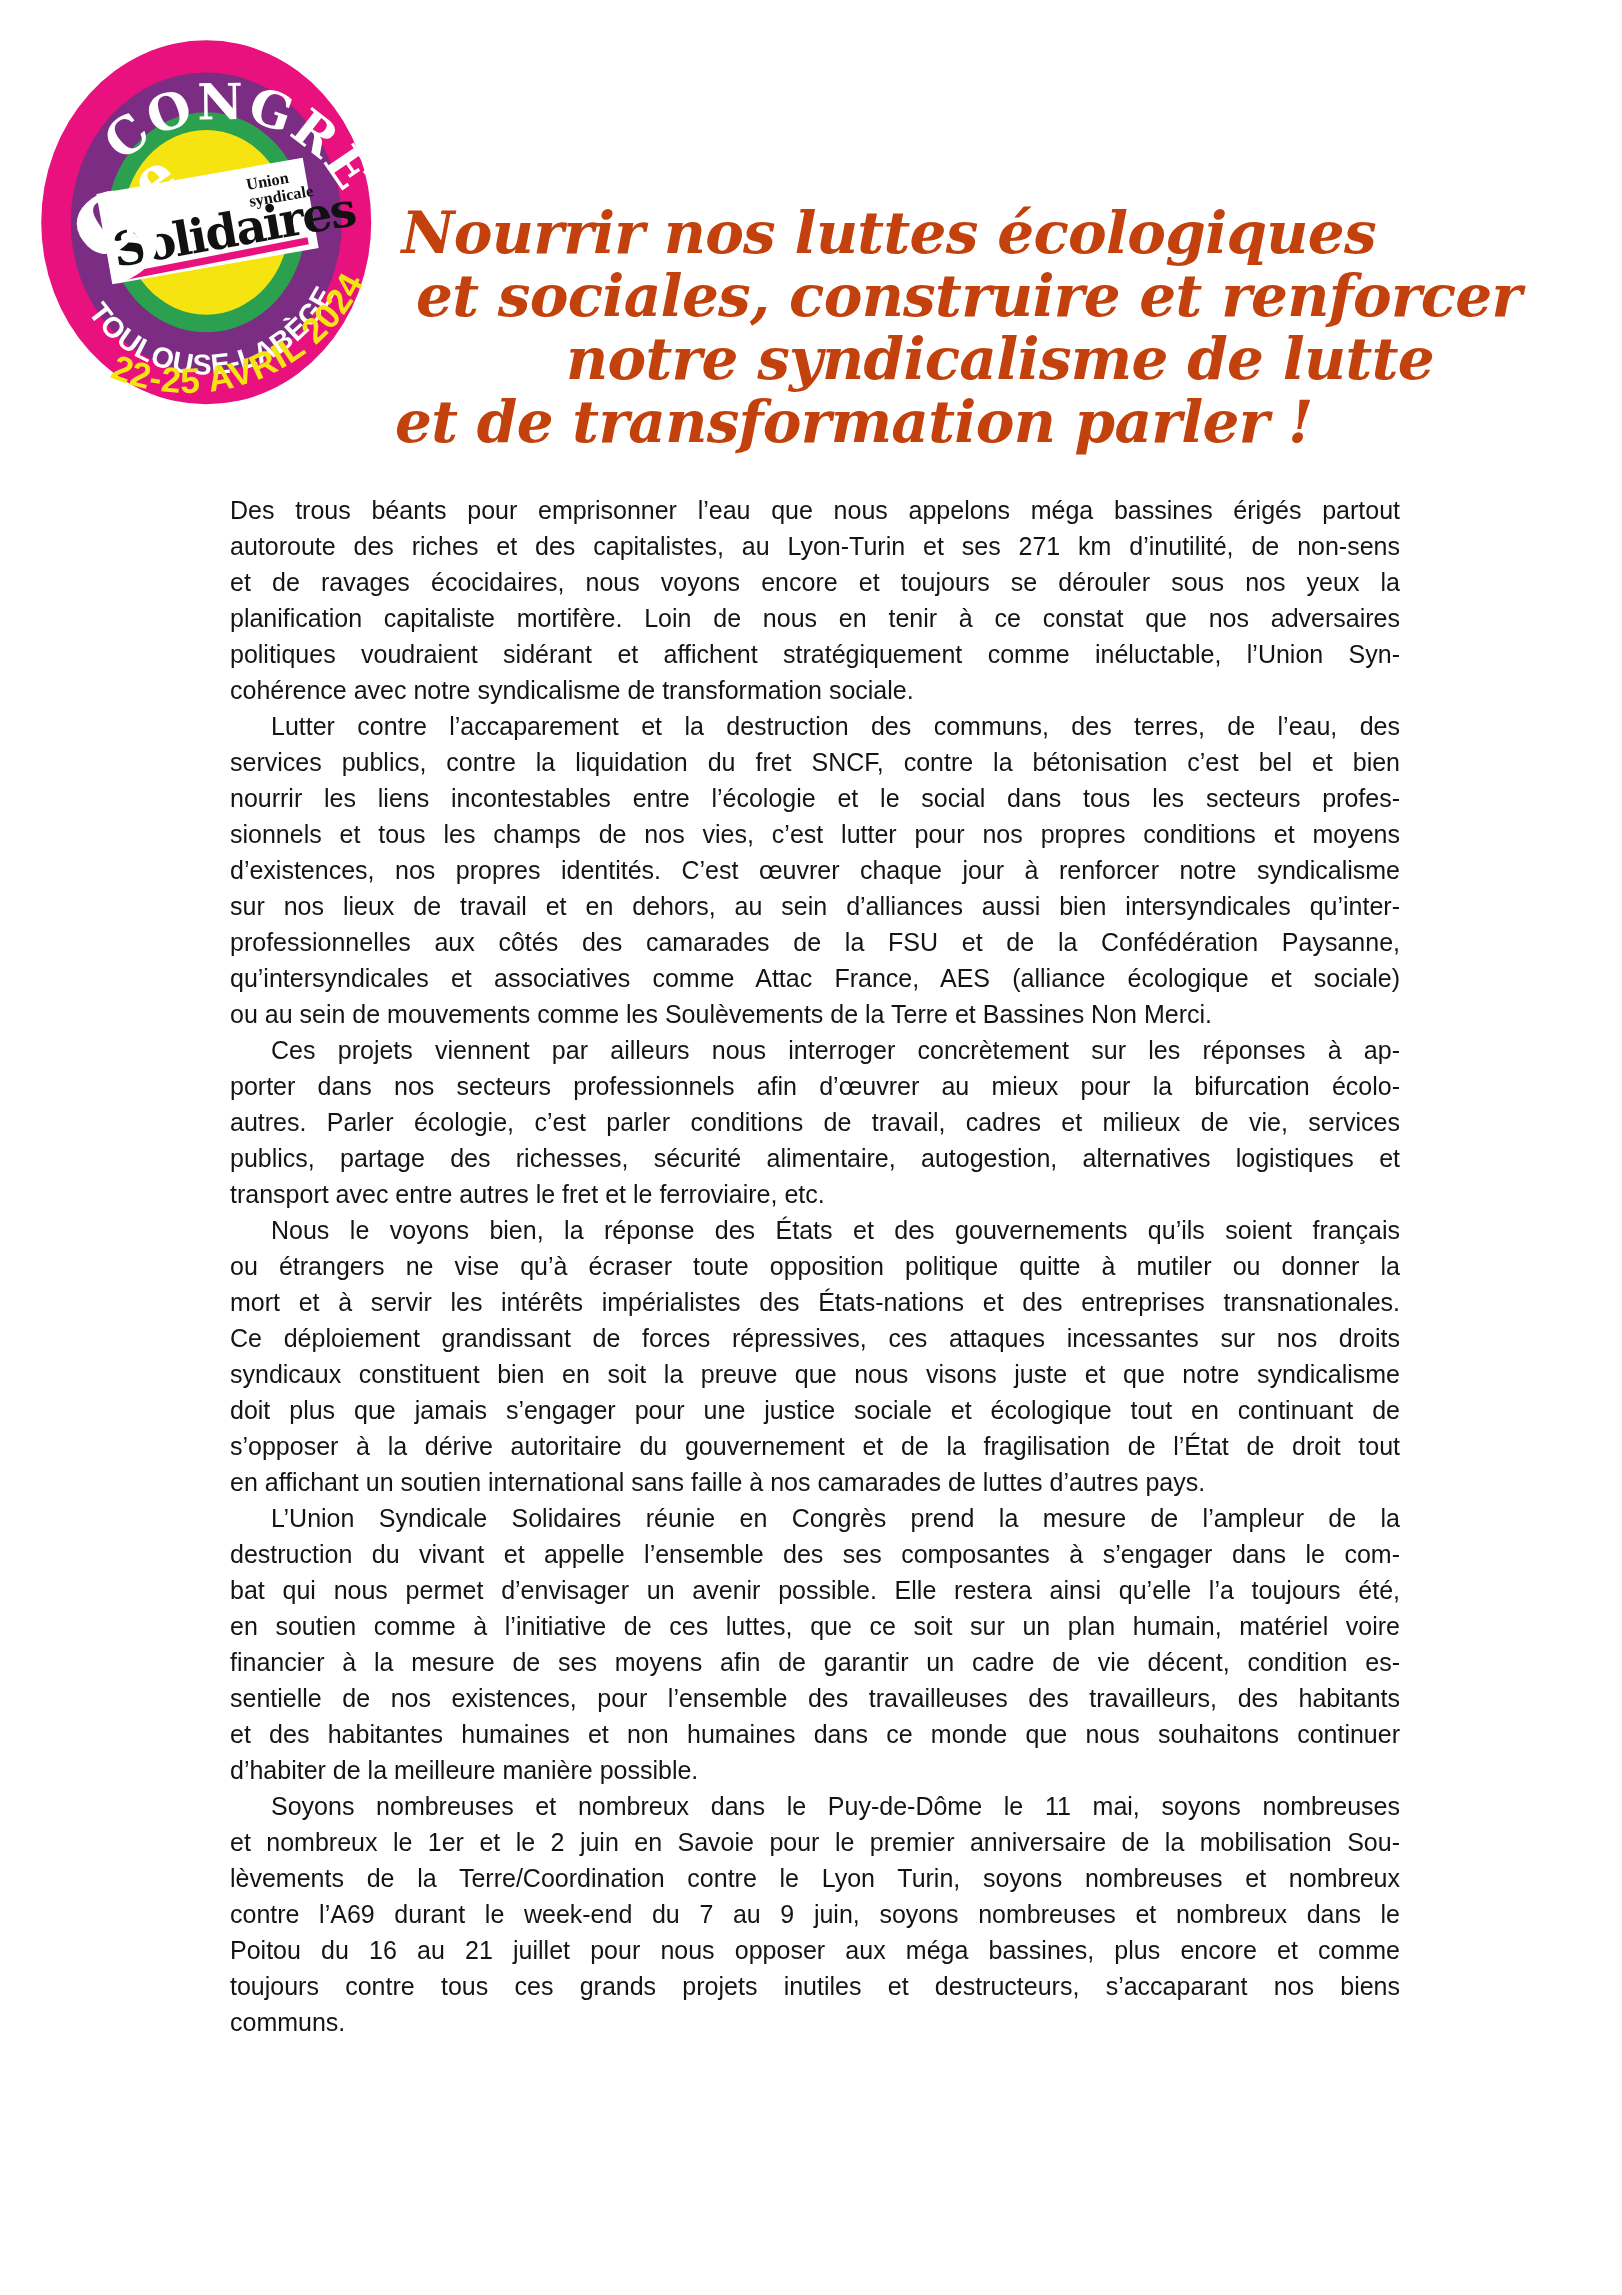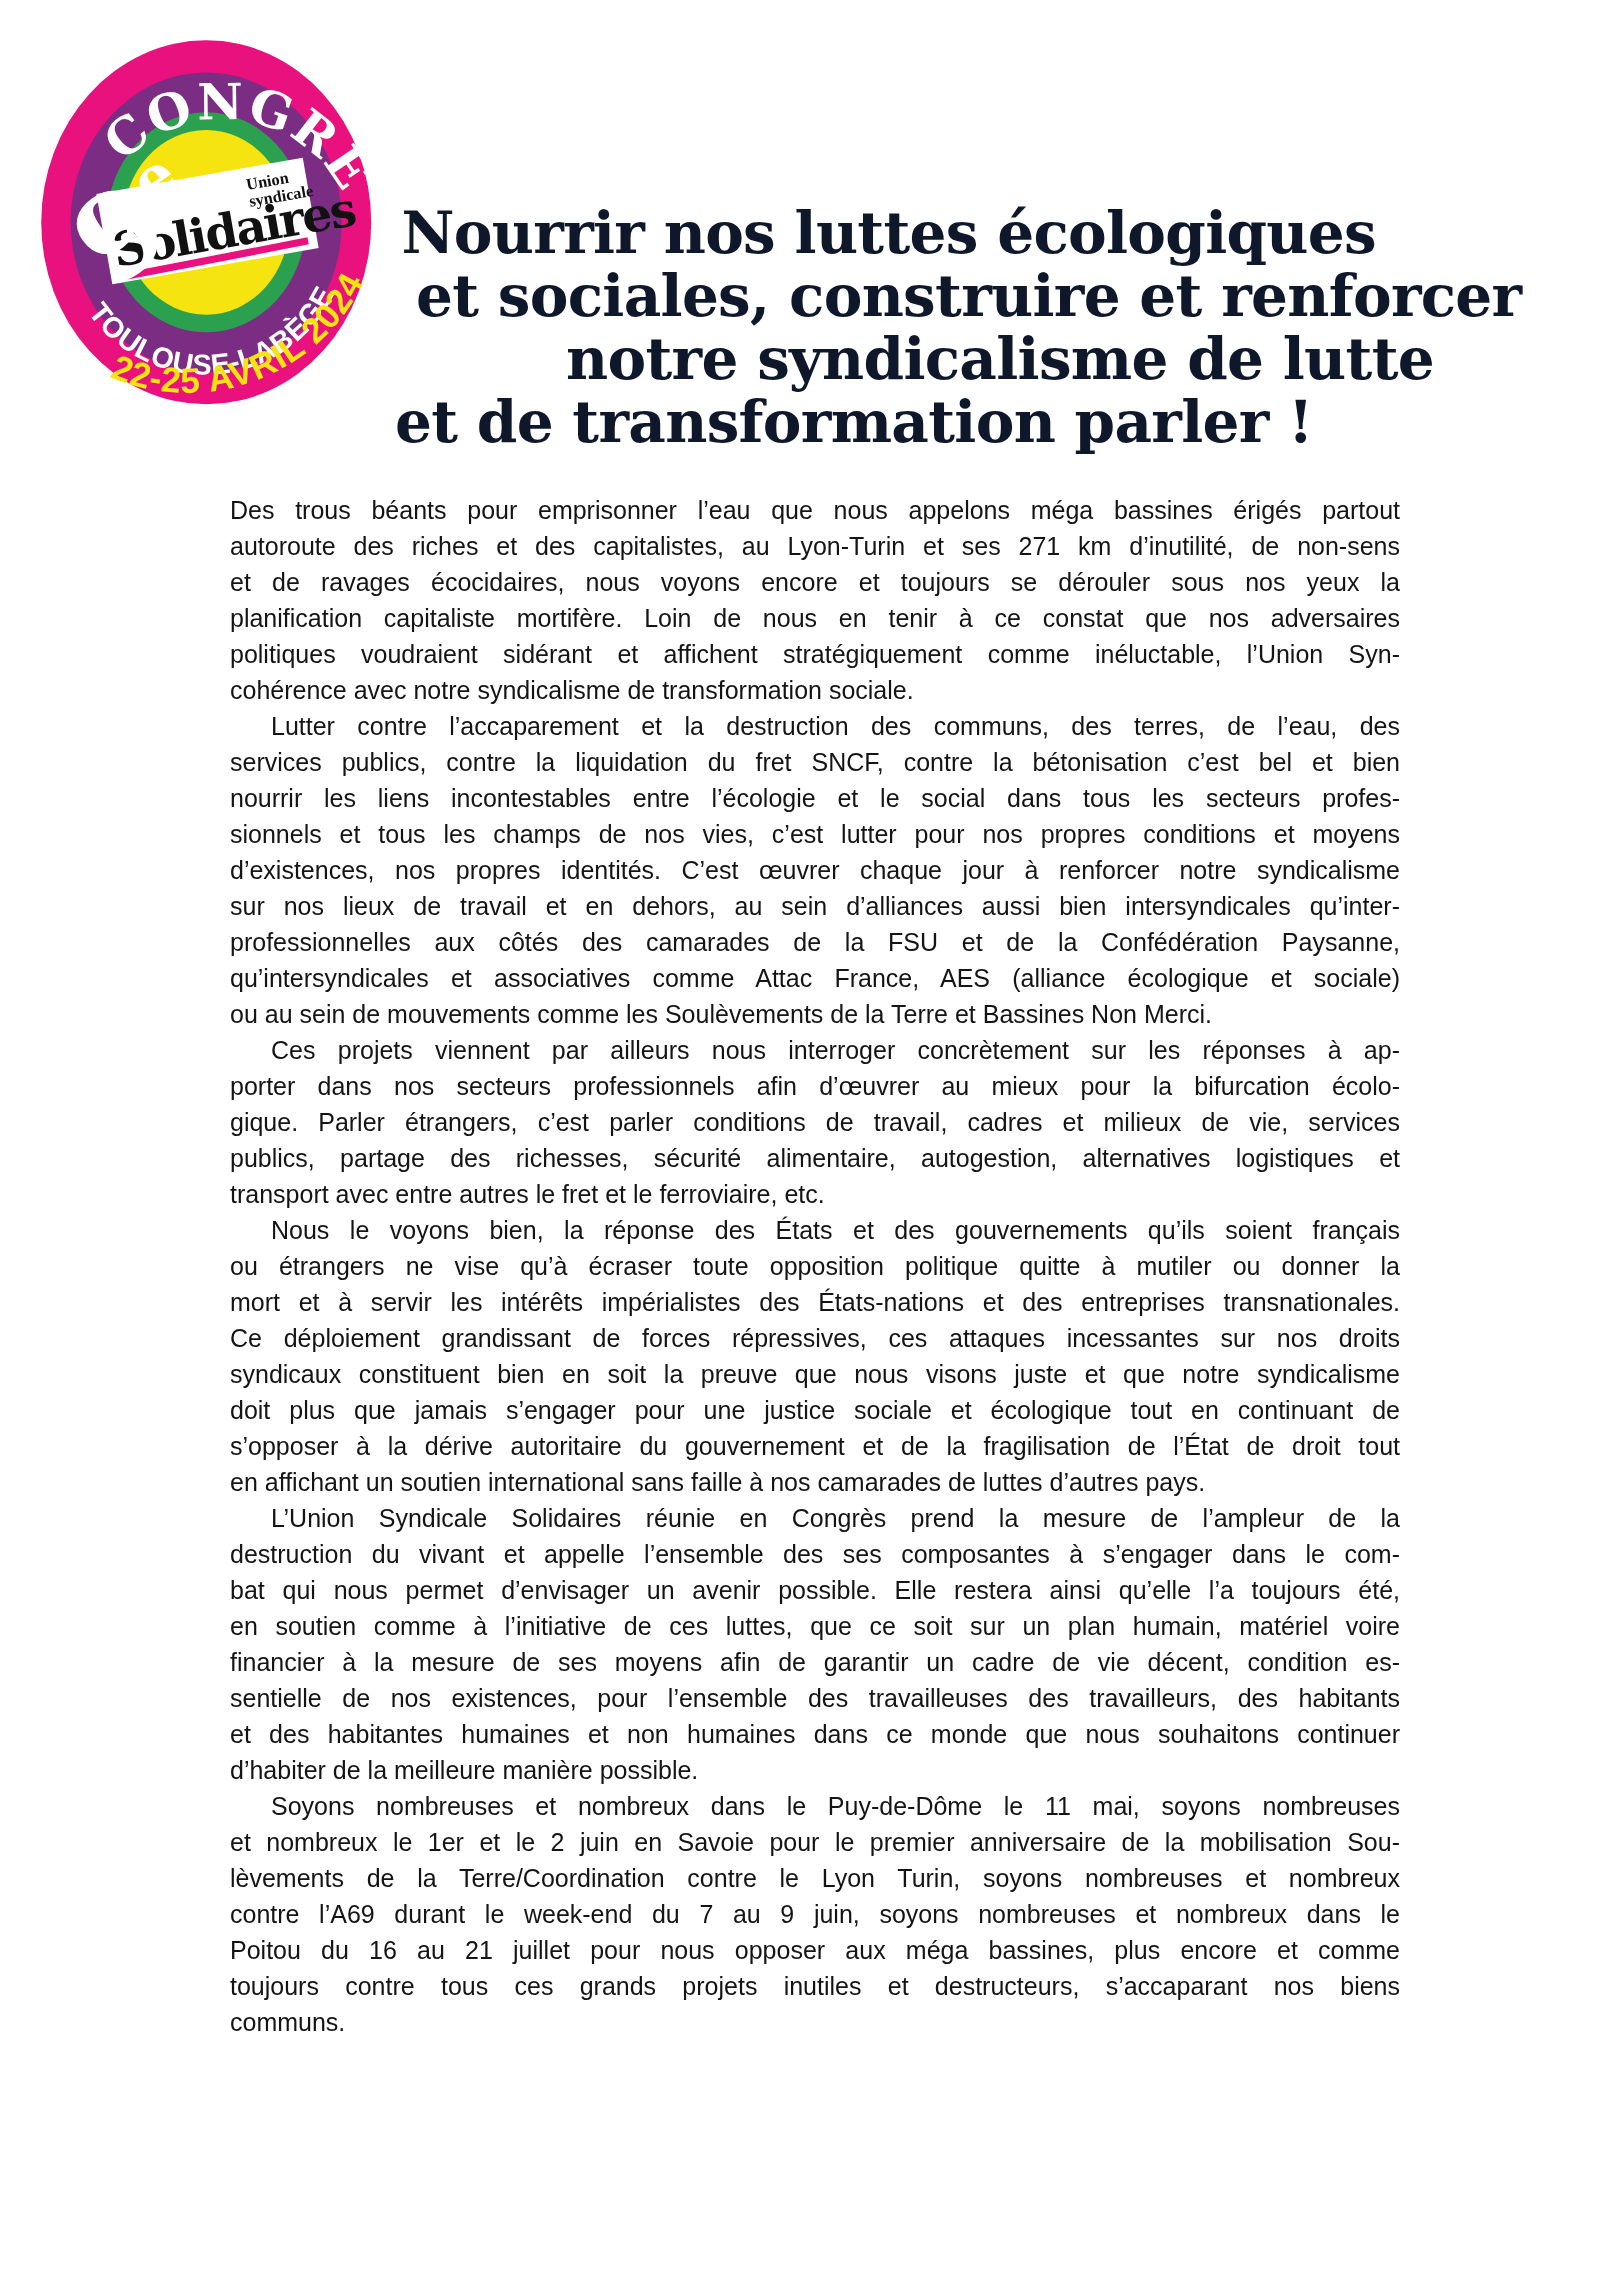--- a/index.html
+++ b/index.html
@@ -87,21 +87,21 @@
     <text font-size="44" font-weight="700" letter-spacing="1" font-family="Liberation Sans, sans-serif" fill="#ffffff">
       <textPath href="#arc-location" startOffset="2">TOULOUSE-LABÈGE</textPath>
     </text>
 
     <text font-size="54" font-weight="700" letter-spacing="1" font-family="Liberation Sans, sans-serif" fill="#f6e410">
       <textPath href="#arc-dates" startOffset="0">22-25 AVRIL 2024</textPath>
     </text>
   </svg>
 </div>
 
-<div class="title" style="color: #0f172a;">
+<div class="title" style="color: #c2410c; font-style: italic;">
   <div class="title-line">Nourrir nos luttes écologiques</div><div class="title-line">et sociales, construire et renforcer</div><div class="title-line">notre syndicalisme de lutte</div><div class="title-line">et de transformation parler !</div>
 </div>
 
 <div class="body-text">
     <div class="para">
       <div class="line">Des trous béants pour emprisonner l’eau que nous appelons méga bassines érigés partout</div>
       <div class="line">autoroute des riches et des capitalistes, au Lyon-Turin et ses 271 km d’inutilité, de non-sens</div>
       <div class="line">et de ravages écocidaires, nous voyons encore et toujours se dérouler sous nos yeux la</div>
       <div class="line">planification capitaliste mortifère. Loin de nous en tenir à ce constat que nos adversaires</div>
       <div class="line">politiques voudraient sidérant et affichent stratégiquement comme inéluctable, l’Union Syn-</div>
@@ -114,21 +114,21 @@
       <div class="line">sionnels et tous les champs de nos vies, c’est lutter pour nos propres conditions et moyens</div>
       <div class="line">d’existences, nos propres identités. C’est œuvrer chaque jour à renforcer notre syndicalisme</div>
       <div class="line">sur nos lieux de travail et en dehors, au sein d’alliances aussi bien intersyndicales qu’inter-</div>
       <div class="line">professionnelles aux côtés des camarades de la FSU et de la Confédération Paysanne,</div>
       <div class="line">qu’intersyndicales et associatives comme Attac France, AES (alliance écologique et sociale)</div>
       <div class="line last">ou au sein de mouvements comme les Soulèvements de la Terre et Bassines Non Merci.</div>
     </div>
     <div class="para">
       <div class="line indent">Ces projets viennent par ailleurs nous interroger concrètement sur les réponses à ap-</div>
       <div class="line">porter dans nos secteurs professionnels afin d’œuvrer au mieux pour la bifurcation écolo-</div>
-      <div class="line">gique. Parler étrangers, c’est parler conditions de travail, cadres et milieux de vie, services</div>
+      <div class="line">autres. Parler écologie, c’est parler conditions de travail, cadres et milieux de vie, services</div>
       <div class="line">publics, partage des richesses, sécurité alimentaire, autogestion, alternatives logistiques et</div>
       <div class="line last">transport avec entre autres le fret et le ferroviaire, etc.</div>
     </div>
     <div class="para">
       <div class="line indent">Nous le voyons bien, la réponse des États et des gouvernements qu’ils soient français</div>
       <div class="line">ou étrangers ne vise qu’à écraser toute opposition politique quitte à mutiler ou donner la</div>
       <div class="line">mort et à servir les intérêts impérialistes des États-nations et des entreprises transnationales.</div>
       <div class="line">Ce déploiement grandissant de forces répressives, ces attaques incessantes sur nos droits</div>
       <div class="line">syndicaux constituent bien en soit la preuve que nous visons juste et que notre syndicalisme</div>
       <div class="line">doit plus que jamais s’engager pour une justice sociale et écologique tout en continuant de</div>

